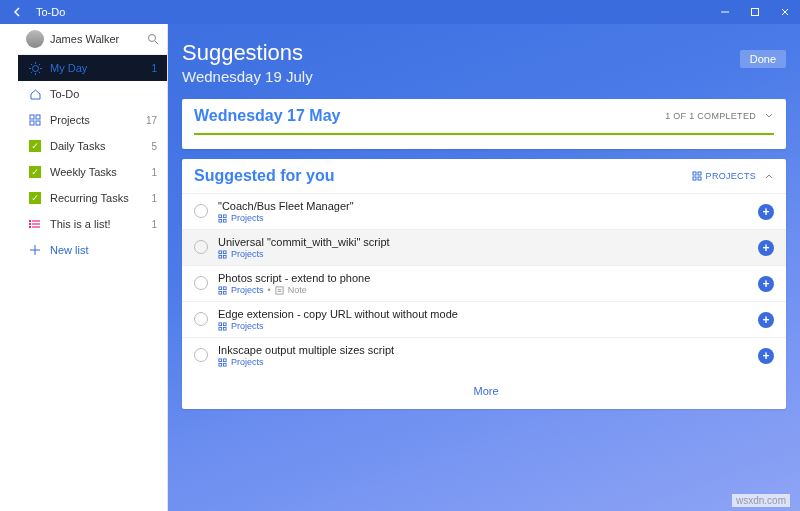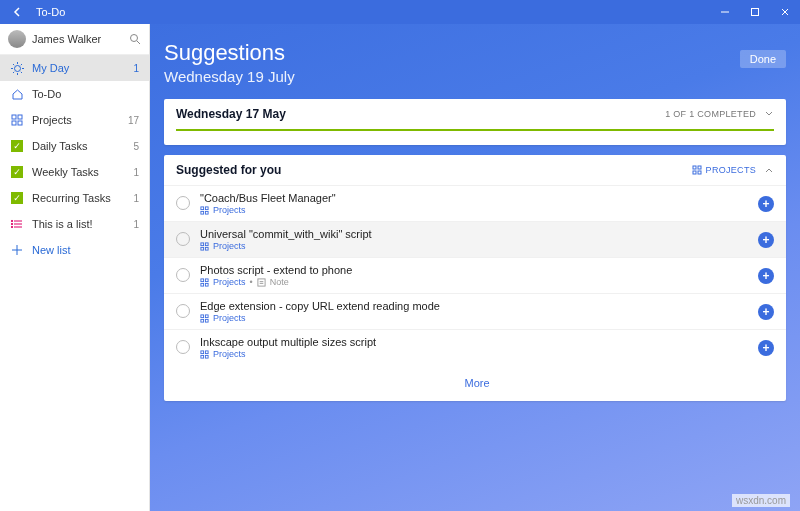--- a/index.html
+++ b/index.html
@@ -2,42 +2,42 @@
 <html><head>
   <meta charset="utf-8">
   <style>
     * { margin: 0; padding: 0; box-sizing: border-box; font-family: "Segoe UI", Arial, sans-serif; }
     body { width: 800px; height: 511px; overflow: hidden; background: #fff; }
     .titlebar { height: 24px; background: #3b6cde; display: flex; align-items: center; padding: 0 8px; color: #fff; font-size: 11px; position: relative; }
     .titlebar .back { width: 20px; display: flex; align-items: center; justify-content: center; }
     .titlebar .title { margin-left: 8px; }
     .titlebar .win-controls { position: absolute; right: 0; top: 0; display: flex; height: 24px; }
     .titlebar .win-btn { width: 30px; display: flex; align-items: center; justify-content: center; }
-    .app { display: flex; height: 487px; }
+    .app { display: flex; height: 487px; margin-left: 18px; }
     .sidebar { width: 150px; background: #fff; border-right: 1px solid #e4e4e4; display: flex; flex-direction: column; font-size: 11px; color: #333; }
     .profile { display: flex; align-items: center; padding: 6px 8px; gap: 6px; border-bottom: 1px solid #eee; }
     .avatar { width: 18px; height: 18px; border-radius: 50%; background: linear-gradient(#bbb,#888); }
     .profile .name { flex: 1; font-size: 11px; color: #333; }
     .search-ico { color: #888; }
     .nav { display: flex; flex-direction: column; }
     .nav-item { display: flex; align-items: center; padding: 6px 10px; gap: 8px; cursor: pointer; }
     .nav-item .ico { width: 14px; height: 14px; display: flex; align-items: center; justify-content: center; }
     .nav-item .label { flex: 1; font-size: 11px; }
     .nav-item .count { font-size: 10px; color: #888; }
-    .nav-item.active { background: #e5e5e5; color: #2a6ad6; }
+    .nav-item.active { background: #0f172a; color: #2a6ad6; }
     .nav-item.active .count { color: #2a6ad6; }
     .nav-item.newlist { color: #2a6ad6; }
     .main { flex: 1; background: linear-gradient(160deg, #3d6fe0 0%, #4a7be8 35%, #6a8df0 60%, #8ea4f5 100%); position: relative; overflow-y: auto; padding: 16px 14px 40px 14px; }
     .hero { color: #fff; margin-bottom: 14px; position: relative; }
     .hero h1 { font-size: 22px; font-weight: 400; }
     .hero .sub { font-size: 15px; opacity: .9; margin-top: 2px; }
     .done-btn { position: absolute; right: 0; top: 10px; background: rgba(255,255,255,.25); color:#fff; border: none; padding: 3px 10px; font-size: 11px; border-radius: 2px; cursor: pointer; }
     .card { background: #fff; border-radius: 2px; margin-bottom: 10px; box-shadow: 0 1px 2px rgba(0,0,0,.1); }
     .card-header { display: flex; align-items: center; padding: 8px 12px; }
-    .card-header .title { font-size: 12px; font-weight: 600; color: #0f172a; flex: 1; }
+    .card-header .title { font-size: 16px; font-weight: 600; color: #3b82f6; flex: 1; }
     .card-header .meta { font-size: 9px; color: #777; letter-spacing: .3px; margin-right: 8px; }
     .chev { color: #888; }
     .progress { height: 2px; background: #e0e0e0; margin: 0 0 6px 0; }
     .progress .bar { height: 100%; background: #7fba00; width: 100%; }
     .card.collapsed .card-header { padding: 10px 12px; }
     .card .progress-wrap { padding: 0 12px 8px 12px; }
     .src-badge { display: flex; align-items: center; gap: 4px; font-size: 9px; color: #3b6cde; margin-right:8px; letter-spacing:.3px;}
     .task-list { }
     .task { display: flex; align-items: center; padding: 6px 12px; border-top: 1px solid #f0f0f0; }
     .task.alt { background:#f4f4f4; }
@@ -279,21 +279,21 @@
                   <line x1="3" y1="6" x2="7" y2="6" stroke="#999"></line>
                 </svg>
                 <span class="note">Note</span>
               </div>
           </div>
           <div class="add-btn">+</div>
         </div>
         <div class="task">
           <div class="circle"></div>
           <div class="task-body">
-            <div class="task-title">Edge extension - copy URL extend reading mode</div>
+            <div class="task-title">Edge extension - copy URL without without mode</div>
             <div class="task-sub">
                 <svg width="9" height="9" viewBox="0 0 10 10">
                   <rect x="1" y="1" width="3" height="3" stroke="#3b6cde" fill="none"></rect>
                   <rect x="6" y="1" width="3" height="3" stroke="#3b6cde" fill="none"></rect>
                   <rect x="1" y="6" width="3" height="3" stroke="#3b6cde" fill="none"></rect>
                   <rect x="6" y="6" width="3" height="3" stroke="#3b6cde" fill="none"></rect>
                 </svg>
                 <span>Projects</span>
               </div>
           </div>

